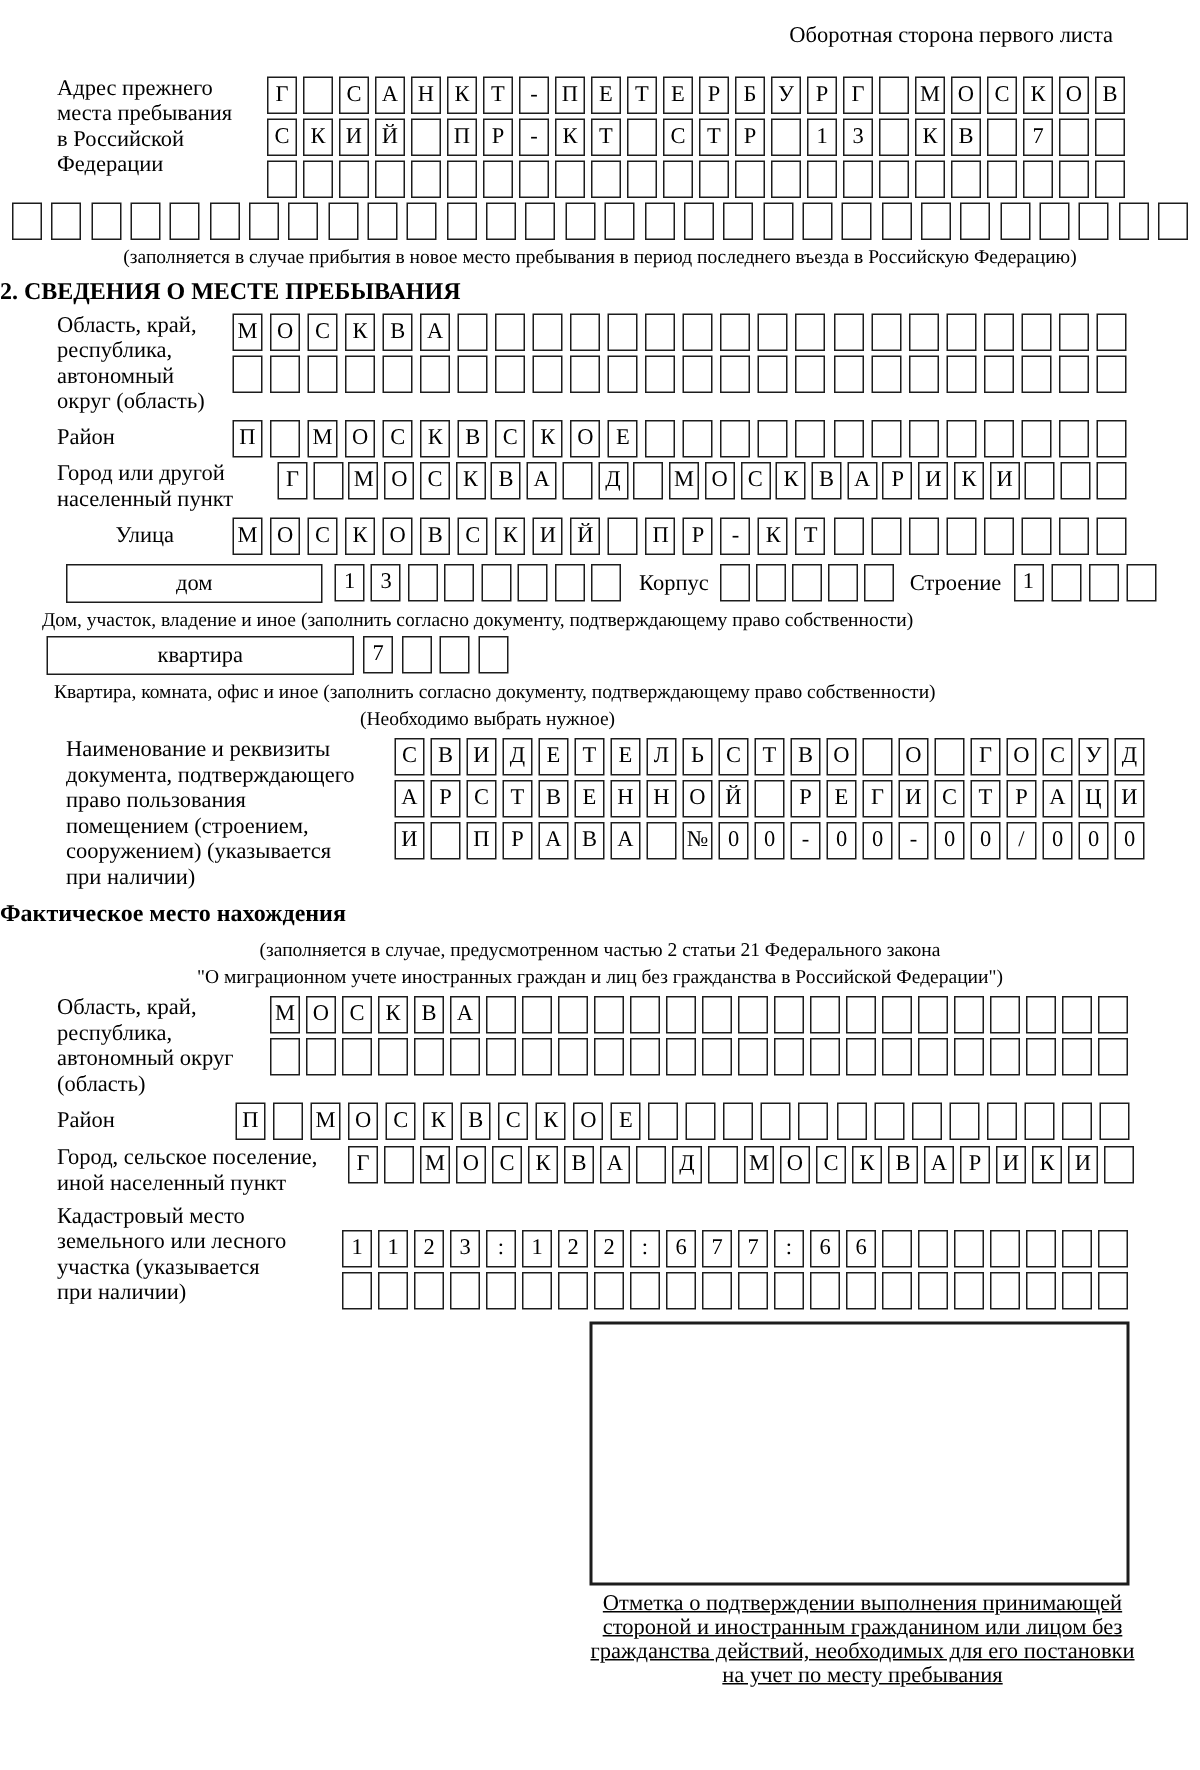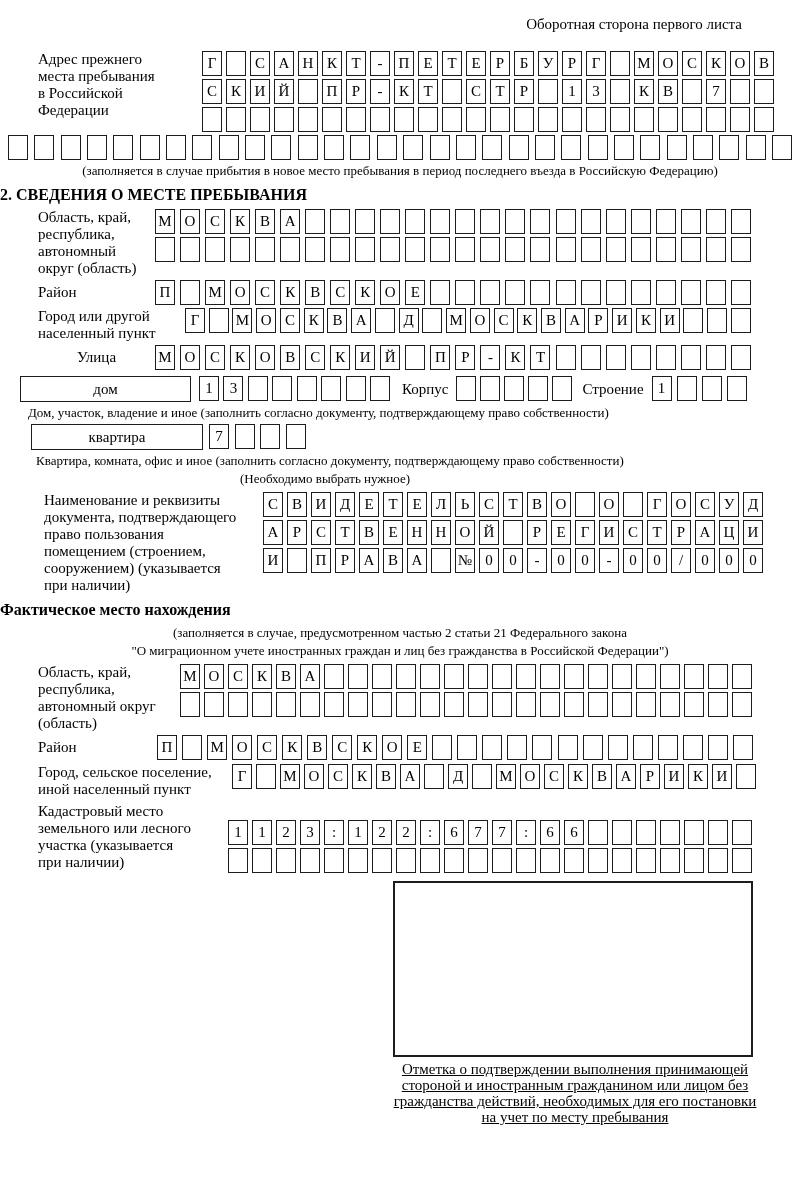--- a/index.html
+++ b/index.html
@@ -35,21 +35,21 @@
   .stamp-box{box-sizing:border-box;border:2px solid #1c1c1c;background:#fff;}
   .stamp-caption{font-size:15px;line-height:16px;text-align:center;text-decoration:underline;}
 </style>
 </head>
 <body>
 
 <div class="page">
 
   <div class="header-note">Оборотная сторона первого листа</div>
 
-  <div class="frow" style="margin-left:38px;margin-top:18px;gap:24px;">
+  <div class="frow" style="margin-left:38px;margin-top:18px;">
     <div class="flabel" style="width:140px;">
       <div>Адрес прежнего</div>
       <div>места пребывания</div>
       <div>в Российской</div>
       <div>Федерации</div>
     </div>
     <div class="rowstack">
       <div class="cells" style="width:572px;">
           <span class="cell">Г</span>
           <span class="cell"></span>
@@ -315,21 +315,21 @@
         <span class="cell"></span>
         <span class="cell"></span>
         <span class="cell"></span>
         <span class="cell"></span>
         <span class="cell"></span>
         <span class="cell"></span>
         <span class="cell"></span>
       </div>
   </div>
 
-  <div class="frow" style="margin-left:20px;margin-top:6px;">
+  <div class="frow" style="margin-left:44px;margin-top:6px;">
     <div class="labelbox" style="width:171px;">дом</div>
     <div class="cells" style="width:191px;margin-left:8px;">
         <span class="cell">1</span>
         <span class="cell">3</span>
         <span class="cell"></span>
         <span class="cell"></span>
         <span class="cell"></span>
         <span class="cell"></span>
         <span class="cell"></span>
         <span class="cell"></span>
@@ -346,21 +346,21 @@
     <div class="cells" style="width:95px;margin-left:8px;">
         <span class="cell">1</span>
         <span class="cell"></span>
         <span class="cell"></span>
         <span class="cell"></span>
       </div>
   </div>
   <div class="note" style="margin-left:28px;margin-top:3px;">Дом, участок, владение и иное (заполнить согласно документу, подтверждающему право собственности)</div>
 
   <div class="frow" style="margin-left:31px;margin-top:3px;">
-    <div class="labelbox" style="width:172px;">квартира</div>
+    <div class="labelbox" style="width:205px;">квартира</div>
     <div class="cells" style="width:97px;margin-left:6px;">
         <span class="cell">7</span>
         <span class="cell"></span>
         <span class="cell"></span>
         <span class="cell"></span>
       </div>
   </div>
   <div class="note" style="margin-left:36px;margin-top:3px;">Квартира, комната, офис и иное (заполнить согласно документу, подтверждающему право собственности)</div>
 
   <div class="note" style="margin-left:240px;margin-top:2px;">(Необходимо выбрать нужное)</div>

